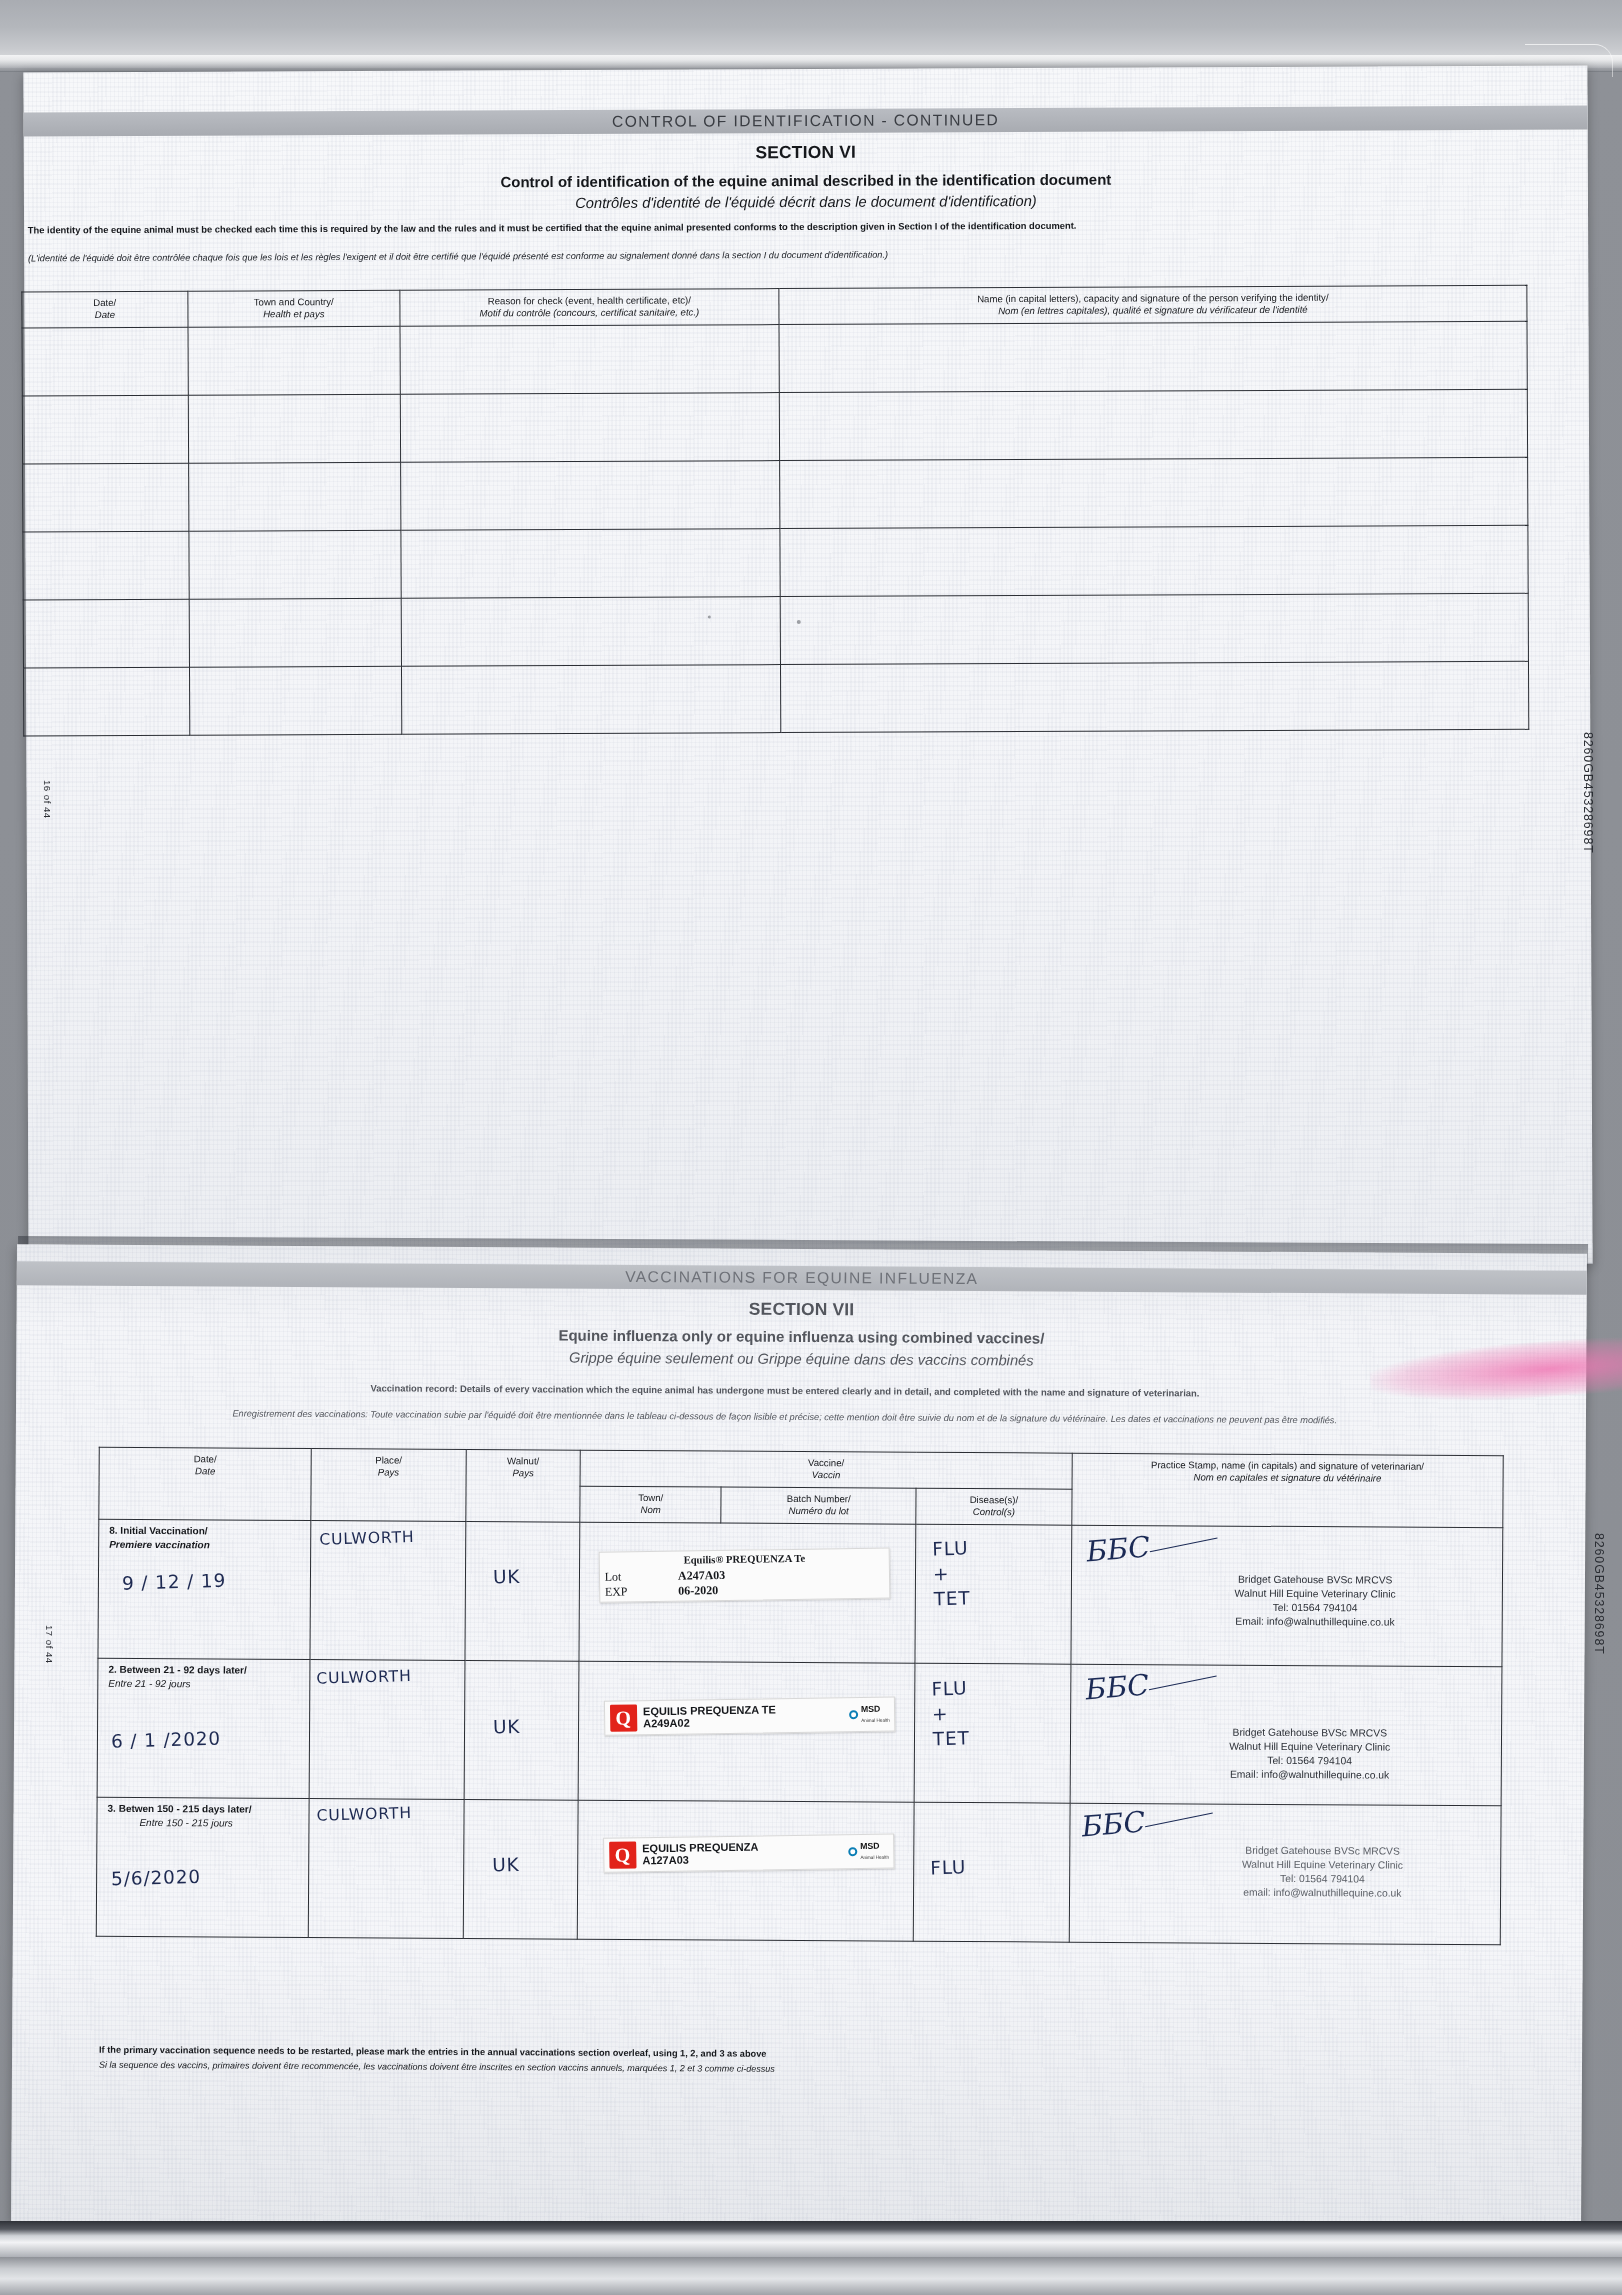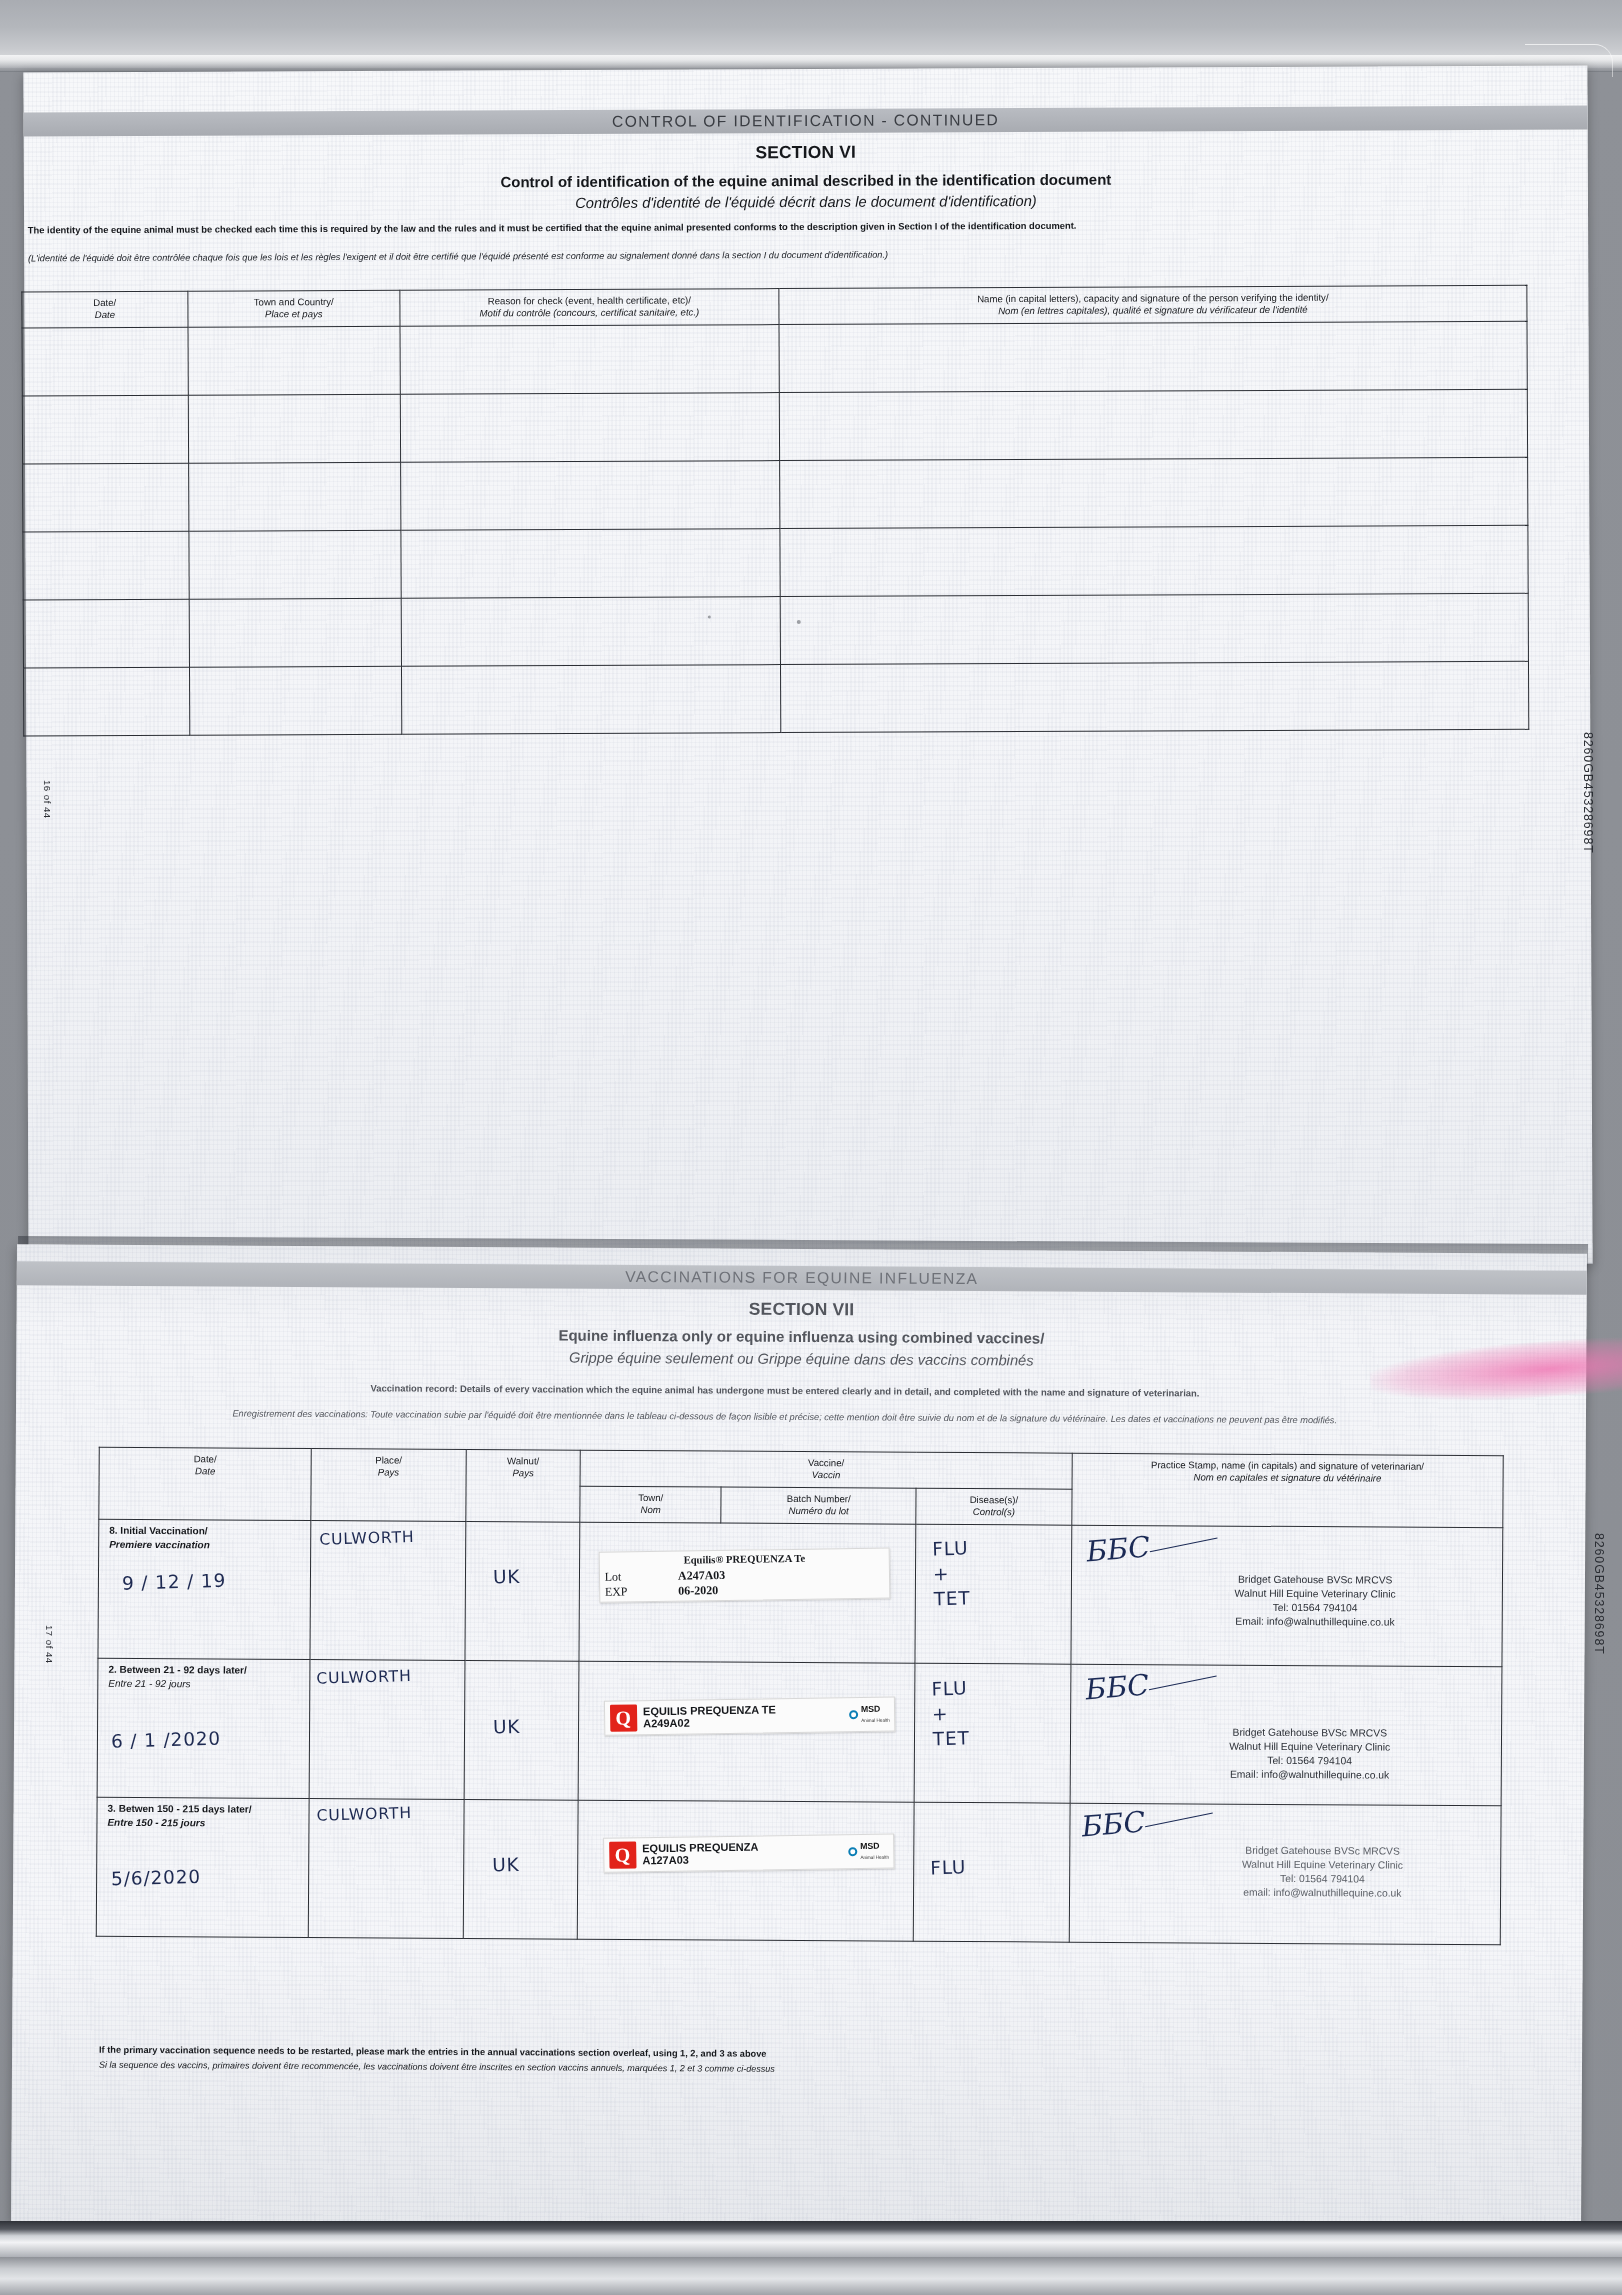--- a/index.html
+++ b/index.html
@@ -311,21 +311,21 @@
 
   <table class="grid" id="table-vi" style="left:-2.8px; top:219px; width:1506px;">
     <tbody>
         <tr>
       <th class="hdr" style="width:140px;">
         <span>Date/</span><br>
         <i>Date</i>
       </th>
       <th class="hdr" style="width:182px;">
         <span>Town and Country/</span><br>
-        <i>Place et pays</i>
+        <i>Health et pays</i>
       </th>
       <th class="hdr" style="width:329px;">
         <span>Reason for check (event, health certificate, etc)/</span><br>
         <i>Motif du contrôle (concours, certificat sanitaire, etc.)</i>
       </th>
       <th class="hdr" style="width:657px;">
         <span>Name (in capital letters), capacity and signature of the person verifying the identity/</span><br>
         <i>Nom (en lettres capitales), qualité et signature du vérificateur de l'identité</i>
       </th>
     </tr>
@@ -522,21 +522,21 @@
           <div>Tel: 01564 794104</div>
           <div>Email: info@walnuthillequine.co.uk</div>
         </div>
       </td>
     </tr>
 
     <tr>
       <td style="height:138px; position:relative;">
         <div style="position:absolute; left:10px; top:4.6px; font-weight:bold; font-size:10px; line-height:13.8px; width:174px;">
           <span>3. Betwen 150 - 215 days later/</span><br>
-          <i style="font-weight:bold;">Entre 150 - 215 jours</i>
+          <i style="font-weight:normal;margin-left:32px;">Entre 150 - 215 jours</i>
         </div>
         <div class="hand" style="position:absolute; left:13.8px; top:69px;">5/6/2020</div>
       </td>
       <td style="position:relative;">
         <div class="hand small" style="position:absolute; left:7.3px; top:6.4px;">CULWORTH</div>
       </td>
       <td style="position:relative;">
         <div class="hand" style="position:absolute; left:28.5px; top:54px;">UK</div>
       </td>
       <td colspan="2" style="position:relative;">

